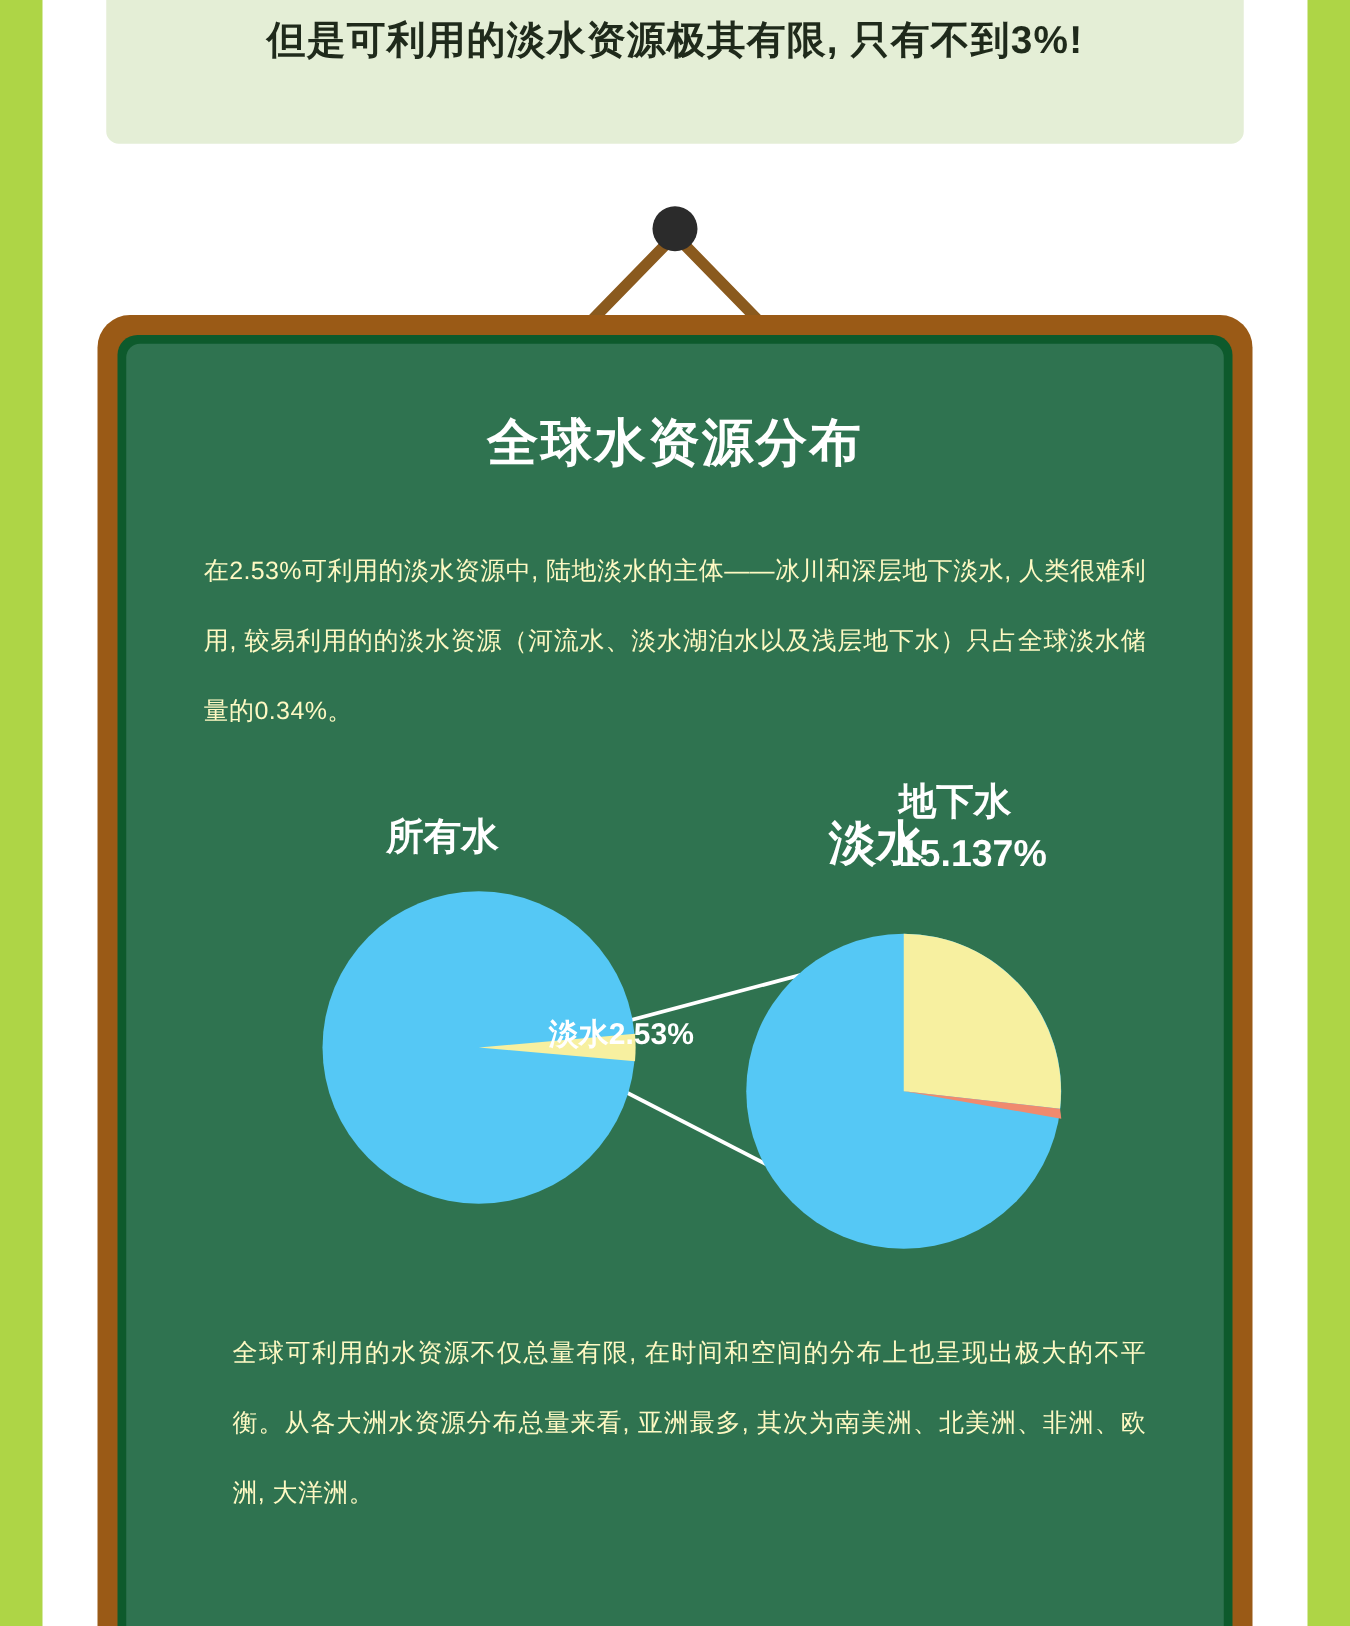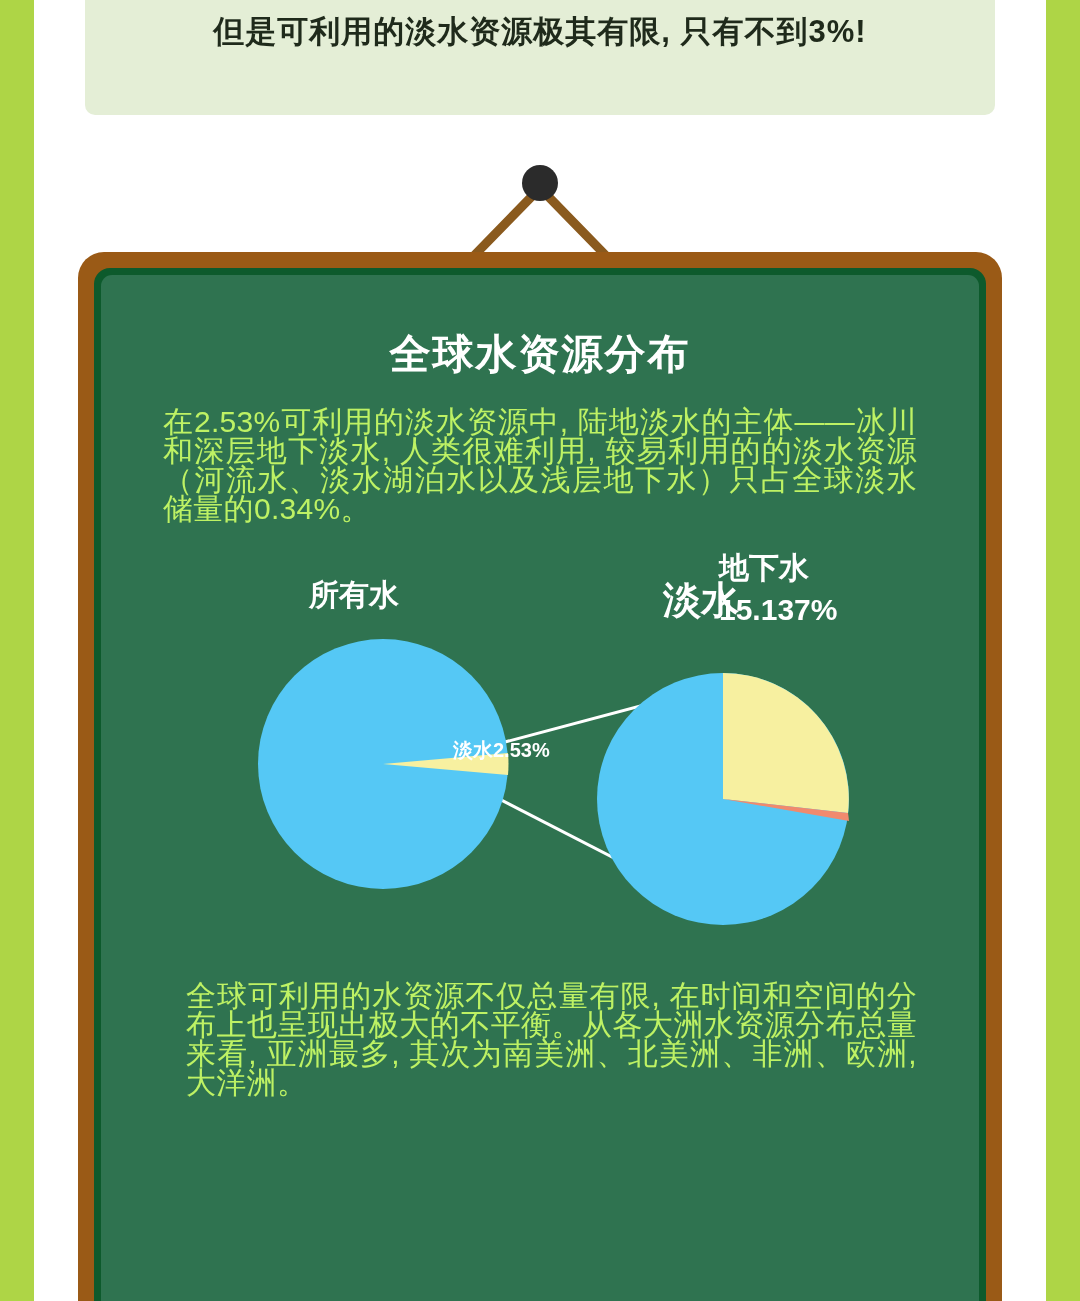--- a/index.html
+++ b/index.html
@@ -57,26 +57,26 @@
     position:relative;
     overflow:hidden;
   }
 
   .board-title {
     text-align:center;
     color:#ffffff;
     font-size:41px;
     font-weight:700;
     letter-spacing:2px;
-    margin-bottom:25px;
+    margin-bottom:47px;
   }
   .board-para {
-    color:#bef264;
-    font-size:30px;
-    line-height:29px;
+    color:#fef9c3;
+    font-size:20px;
+    line-height:56px;
     letter-spacing:0.3px;
     text-align:justify;
   }
 
   
   .chart-area {
     position:relative;
     height:400px;
     margin-top:24px;
   }
@@ -84,21 +84,21 @@
 
   .chart-label {
     position:absolute;
     color:#ffffff;
     font-weight:700;
     white-space:nowrap;
   }
   .lbl-all     { left:146px;  top:28px;  font-size:30px;text-align:right; }
   .lbl-fresh   { left:500px;  top:28px;  font-size:38px; }
   .lbl-ground  { left:556px;  top:0px;   font-size:30px; line-height:42px; text-align:left; }
-  .lbl-callout { left:290px;  top:190px; font-size:20px; }
+  .lbl-callout { left:276px;  top:190px; font-size:24px; }
 
   .bottom-para { margin-top:34px;margin-left:23px; }
 </style>
 </head>
 <body>
 
 <div class="edge-band left"></div>
 <div class="edge-band right"></div>
 
 <div class="banner">

